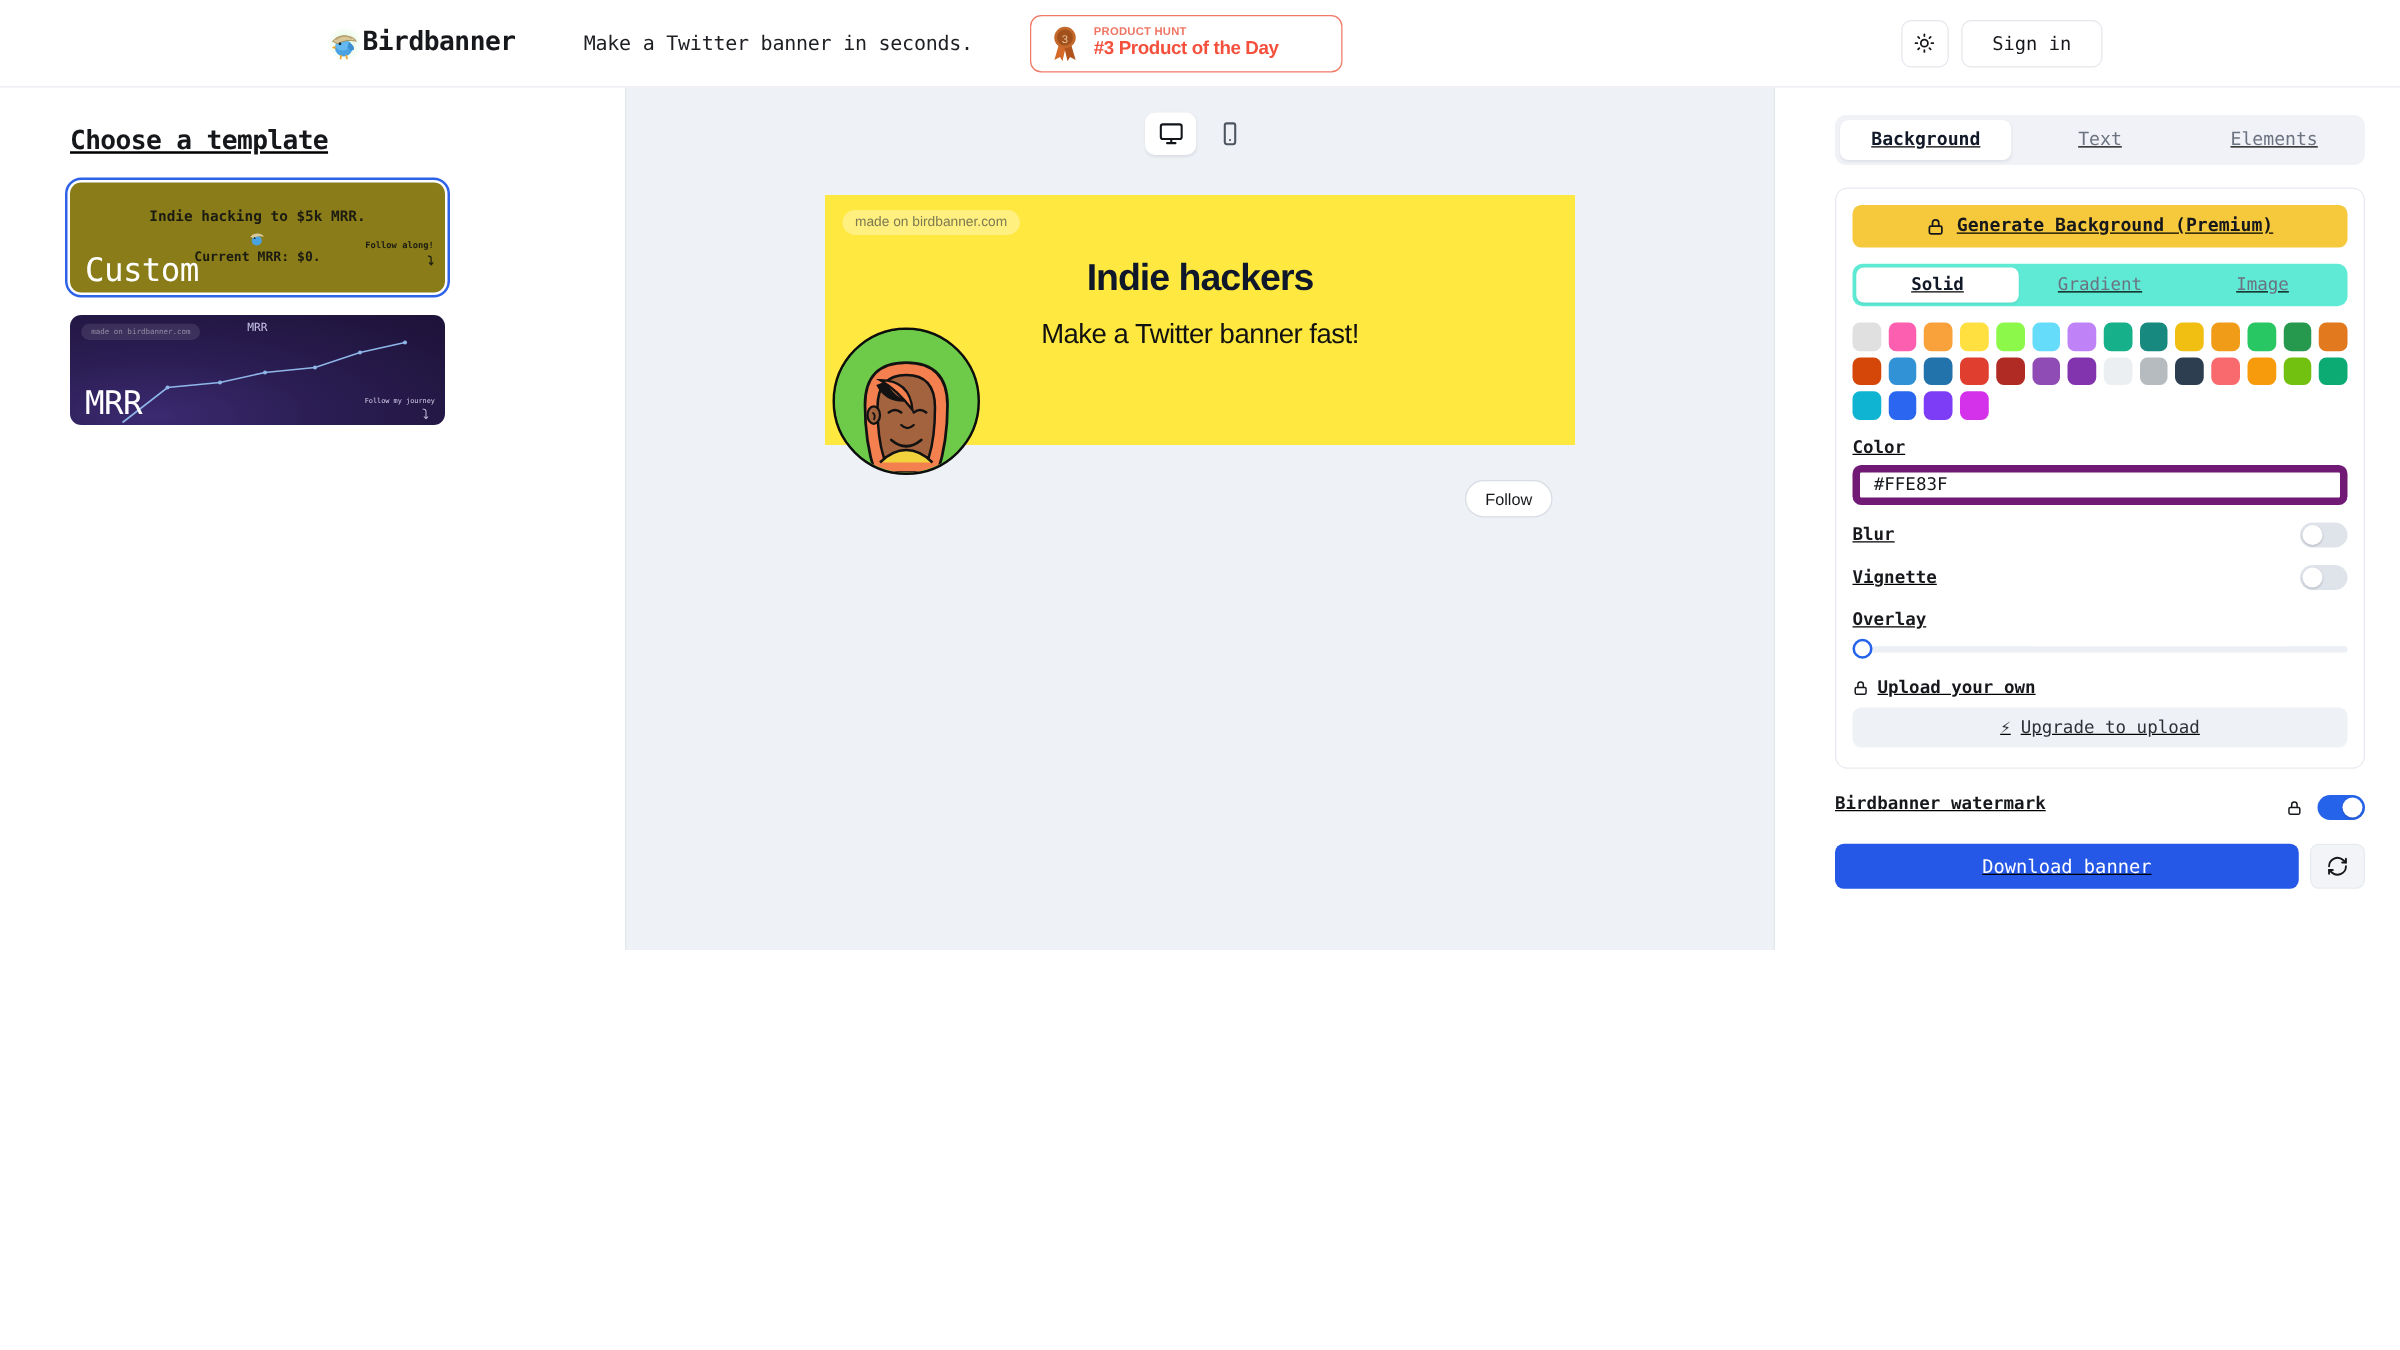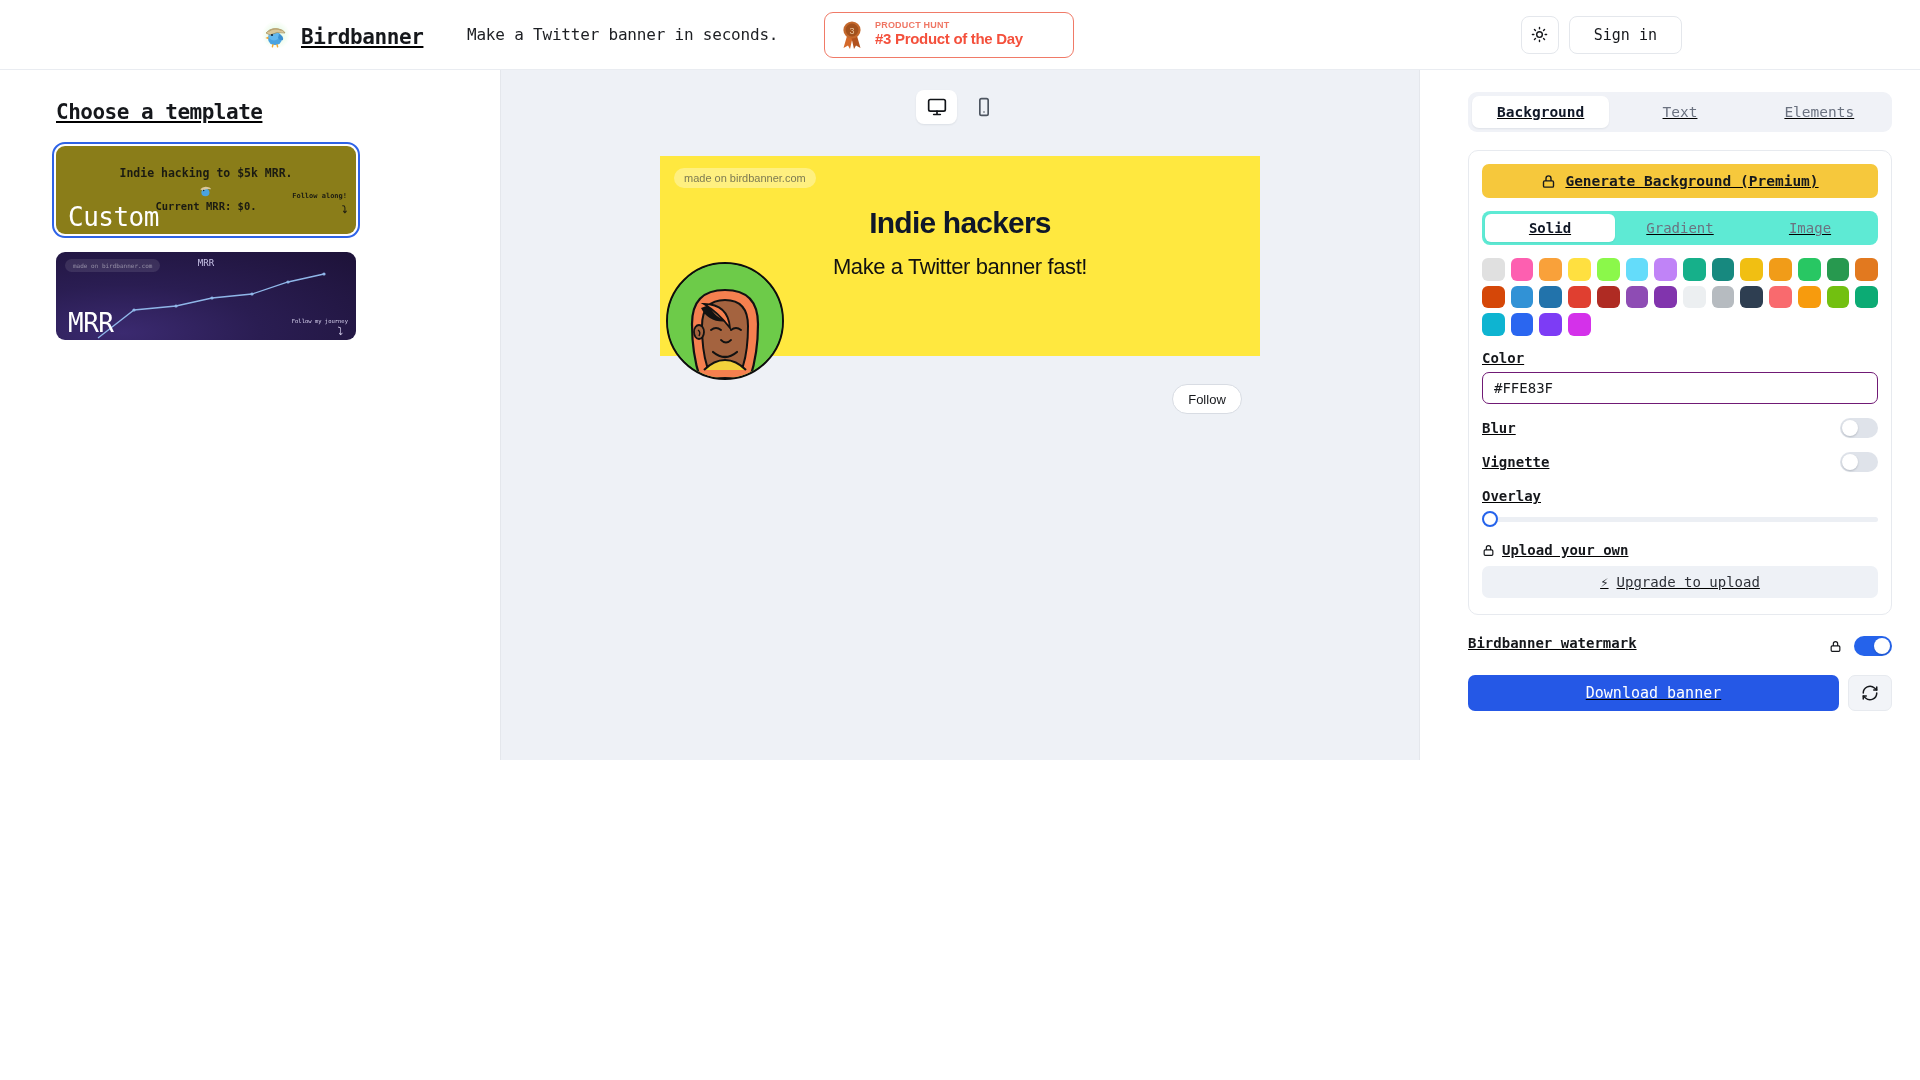--- a/index.html
+++ b/index.html
@@ -15,22 +15,22 @@
   .header {
     height: 70px;
     width: 100%;
     background: #ffffff;
     border-bottom: 1px solid #e9ecf1;
     display: flex;
     align-items: center;
     position: relative;
   }
   .brand {
-    display: flex; align-items: flex-end; gap: 11px;
-    position: absolute; left: 262px; text-decoration: underline;
+    display: flex; align-items: flex-start; 
+    position: absolute; left: 262px;
   }
   .brand-logo {
     width: 28px; height: 28px;
     position: relative;
     border-radius: 50%;
     background: radial-gradient(circle, #eafbe8 30%, #ffffff 72%);
     display: flex; align-items: center; justify-content: center;
   }
   .brand-logo svg { display:block; }
   .brand-name {
@@ -282,21 +282,21 @@
     margin-bottom: 14px;
   }
   .sw { width: 100%; aspect-ratio: 1/1; border-radius: 6px; cursor: pointer; }
 
   .field-label {
     font-size: 14px; font-weight: bold; color: #16181c;
     margin-bottom: 6px;
   }
   .color-input {
     width: 100%; height: 32px;
-    border: 1px solid #701a75; border-radius: 7px;
+    border: 6px solid #701a75; border-radius: 7px;
     padding: 0 11px;
     font-family: "DejaVu Sans Mono", monospace;
     font-size: 14px; color: #16181c;
     background: #ffffff;
   }
   .row-toggle {
     display: flex; align-items: center; justify-content: space-between;
     margin-top: 14px;
   }
   .row-toggle .field-label { margin-bottom: 0; }

